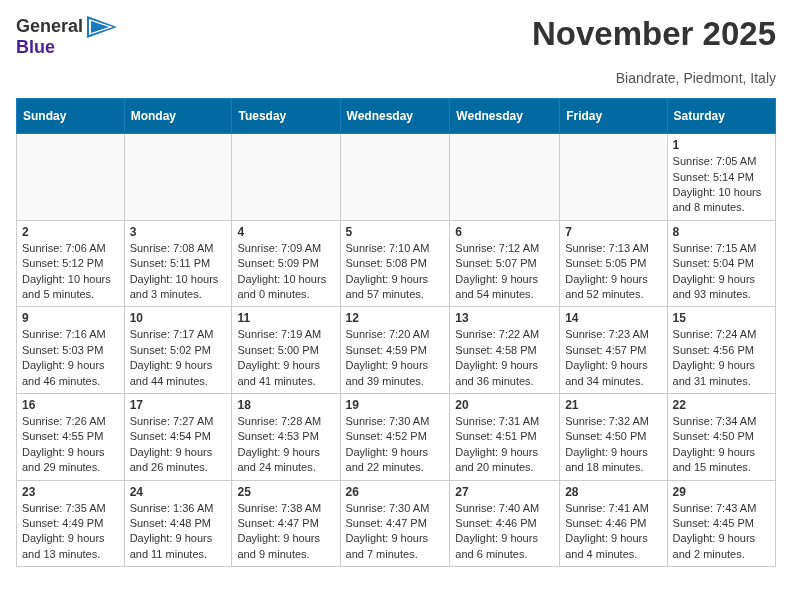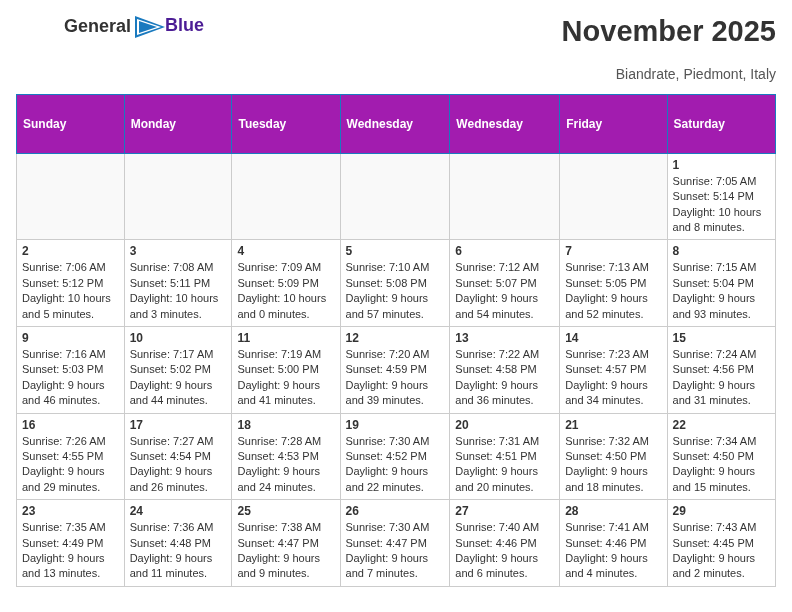--- a/index.html
+++ b/index.html
@@ -18,40 +18,40 @@
     }
     .logo-area {
       display: flex;
       align-items: center;
       gap: 4px;
     }
     .title-area {
       text-align: right;
     }
     .month-title {
-      font-size: 29px;
+      font-size: 33px;
       font-weight: bold;
       color: #333;
       line-height: 1.1;
     }
     .location-title {
       font-size: 14px;
       color: #555;
       margin-top: 18px;
     }
     .calendar-table {
       width: 100%;
       border-collapse: collapse;
       font-size: 10.5px;
     }
     .calendar-table th {
-      background: #a21caf;
+      background: #0369a1;
       color: #fff;
       text-align: left;
-      padding: 22px 6px;
+      padding: 10px 6px;
       font-size: 12px;
       font-weight: bold;
       border: 1px solid #1a7abf;
     }
     .calendar-table td {
       border: 1px solid #ccc;
       vertical-align: top;
       padding: 4px 5px;
       width: 113px;
       min-height: 70px;
@@ -70,21 +70,21 @@
     }
     .empty-cell {
       background: #f9f9f9;
     }
   </style>
 </head>
 <body>
 
 <div class="header-area">
   <div class="logo-area">
-  <div style="display:flex;flex-direction:row;line-height:1.1;margin-left:48px;">
+  <div style="display:flex;flex-direction:column;line-height:1.1;">
     <div style="display:flex;align-items:center;gap:2px;">
       <span style="font-size:18px;font-weight:bold;color:#333;">General</span>
       <svg width="30" height="22" viewBox="0 0 30 22" style="margin-left:2px;">
         <polygon points="0,0 30,11 0,22" fill="#1a7abf"></polygon>
         <polygon points="2,3 26,11 2,19" fill="#fff"></polygon>
         <polygon points="4,5 22,11 4,17" fill="#1a7abf"></polygon>
       </svg>
     </div>
     <span style="font-size:18px;font-weight:bold;color:#4c1d95;">Blue</span>
   </div>
@@ -308,21 +308,21 @@
         <div class="day-number">23</div>
         <div class="day-info">
           <span>Sunrise: 7:35 AM</span><br>
           <span>Sunset: 4:49 PM</span><br>
           <span>Daylight: 9 hours and 13 minutes.</span>
         </div>
       </td>
       <td>
         <div class="day-number">24</div>
         <div class="day-info">
-          <span>Sunrise: 7:36 AM</span><br>
+          <span>Sunrise: 1:36 AM</span><br>
           <span>Sunset: 4:48 PM</span><br>
           <span>Daylight: 9 hours and 11 minutes.</span>
         </div>
       </td>
       <td>
         <div class="day-number">25</div>
         <div class="day-info">
           <span>Sunrise: 7:38 AM</span><br>
           <span>Sunset: 4:47 PM</span><br>
           <span>Daylight: 9 hours and 9 minutes.</span>

